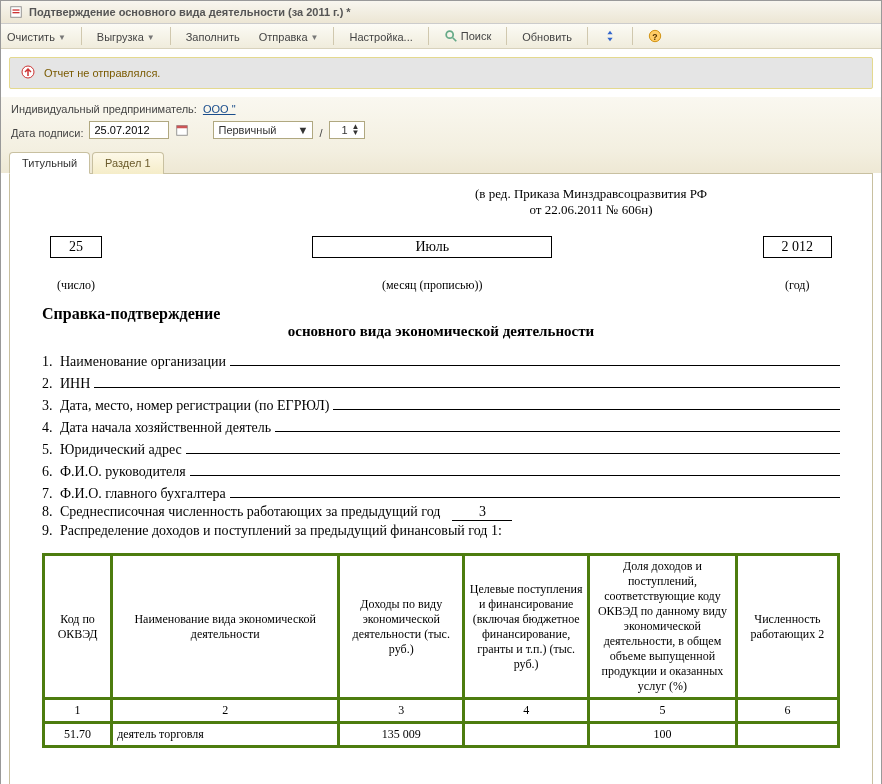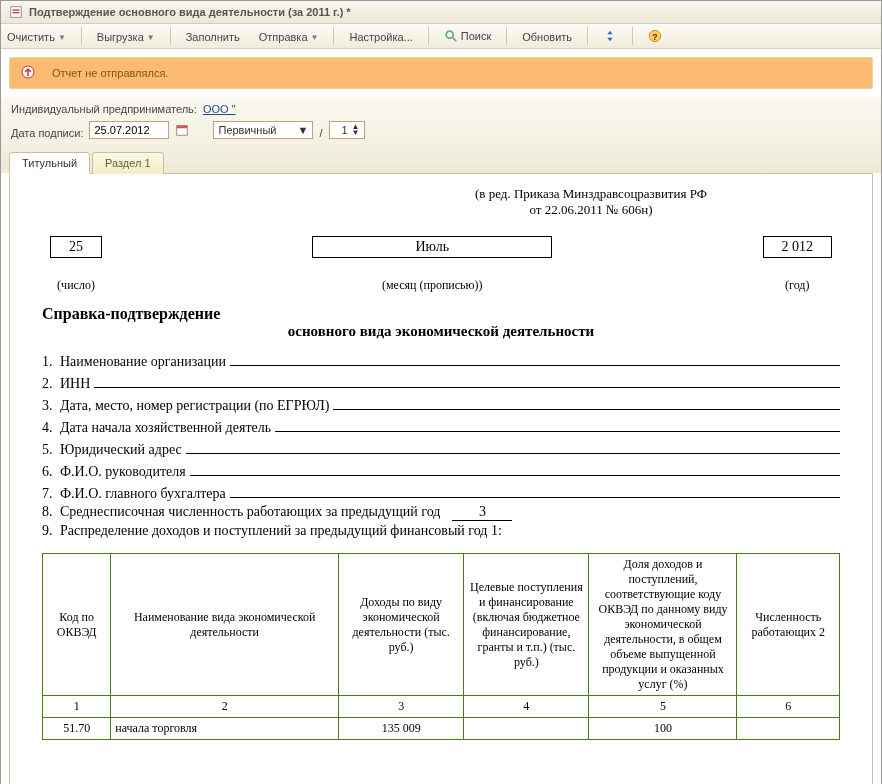--- a/index.html
+++ b/index.html
@@ -39,27 +39,27 @@
     display: inline-flex;
     align-items: center;
     gap: 3px;
     border-radius: 2px;
     color: #444;
   }
   .tbtn .dd { font-size: 8px; color: #777; }
   .tsep { width: 1px; height: 18px; background: #d0c8ae; margin: 0 2px; }
   .ticon { width: 14px; height: 14px; display: inline-block; }
   .statusbar {
-    background: #fdba74;
+    background: #e5e5e5;
     border: 1px solid #e4d98f;
     margin: 8px;
     padding: 6px 10px;
     display: flex;
     align-items: center;
-    gap: 16px;
+    gap: 8px;
     color: #7a5a00;
     border-radius: 2px;
   }
   .form-area {
     padding: 6px 10px;
     background: linear-gradient(#faf8f0, #f3efe0);
   }
   .form-row { display: flex; align-items: flex-end; gap: 6px; margin-bottom: 6px; }
   .lbl { color: #444; }
   .link { color: #1a4d8c; text-decoration: underline; cursor: pointer; }
@@ -160,21 +160,21 @@
     padding: 0 4px;
   }
   .doc-line .fill.short { flex: 0 0 60px; margin-left: 12px; }
   table.data {
     border-collapse: collapse;
     width: 100%;
     margin-top: 14px;
     font-size: 12px;
   }
   table.data td, table.data th {
-    border: 1px solid #4d7c0f;
+    border: 3px solid #4d7c0f;
     padding: 3px 4px;
     text-align: center;
     vertical-align: middle;
   }
   table.data th { font-weight: normal; }
   .scrollbar-sim {
     height: 14px;
     background: #ece8d8;
     border-top: 1px solid #d0c8ae;
     margin: 0 8px 4px 8px;
@@ -381,21 +381,21 @@
         <tr>
           <td>1</td>
               <td>2</td>
               <td>3</td>
               <td>4</td>
               <td>5</td>
               <td>6</td>
         </tr>
         <tr>
           <td>51.70</td>
-          <td style="text-align:left">начала торговля</td>
+          <td style="text-align:left">деятель торговля</td>
           <td>135 009</td>
           <td></td>
           <td>100</td>
           <td></td>
         </tr>
       </tbody>
         </table>
     </div>
   </div>
 

